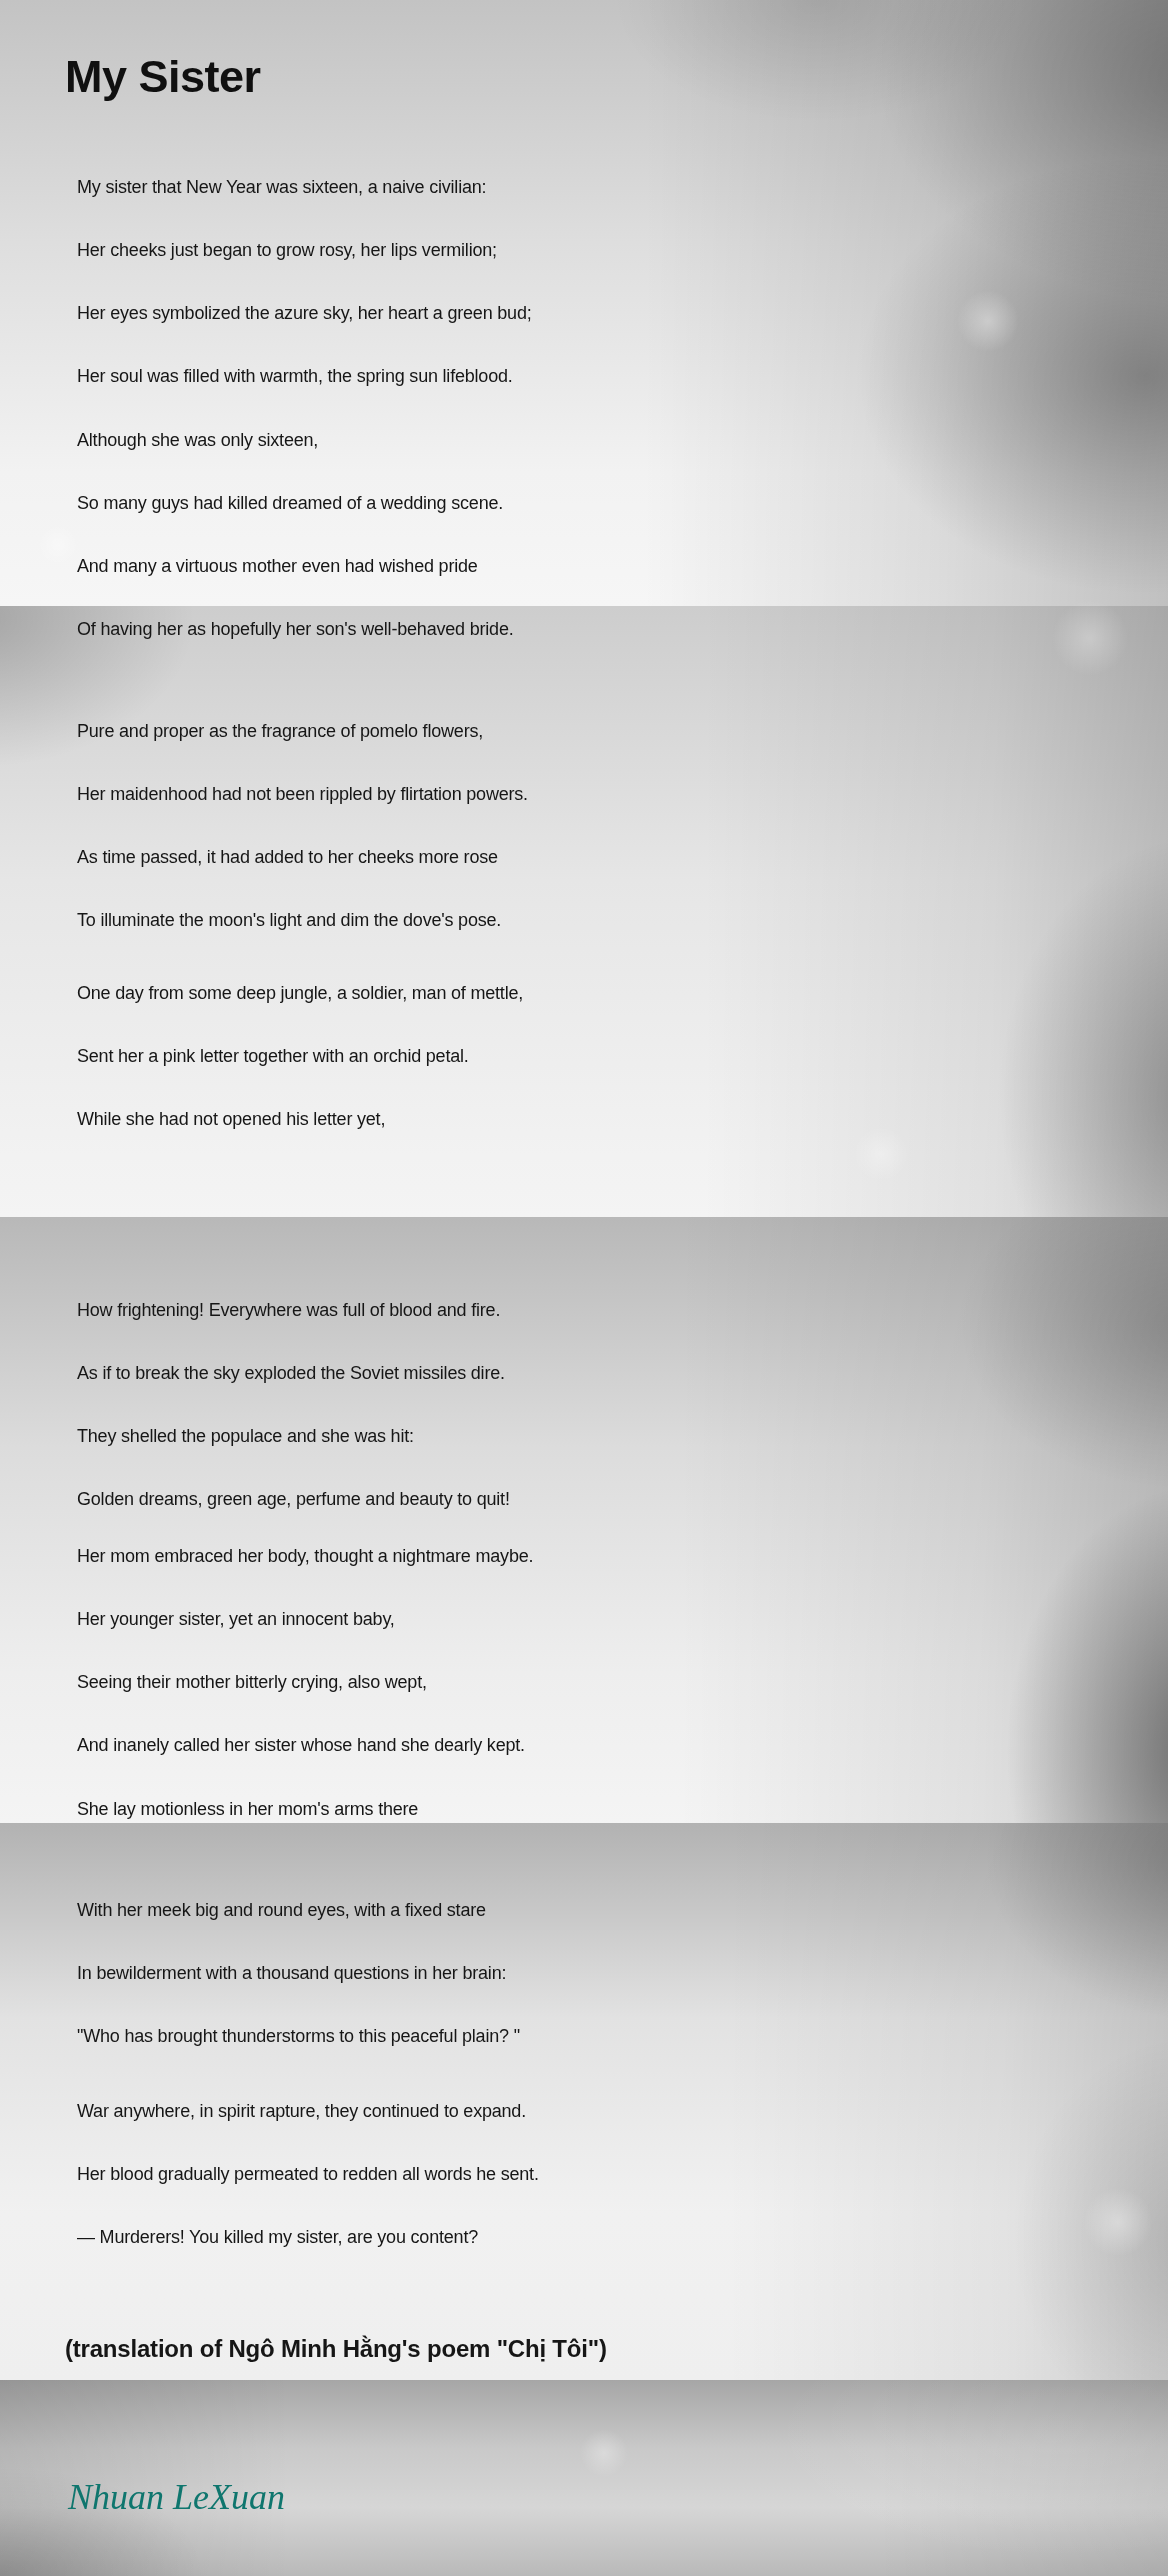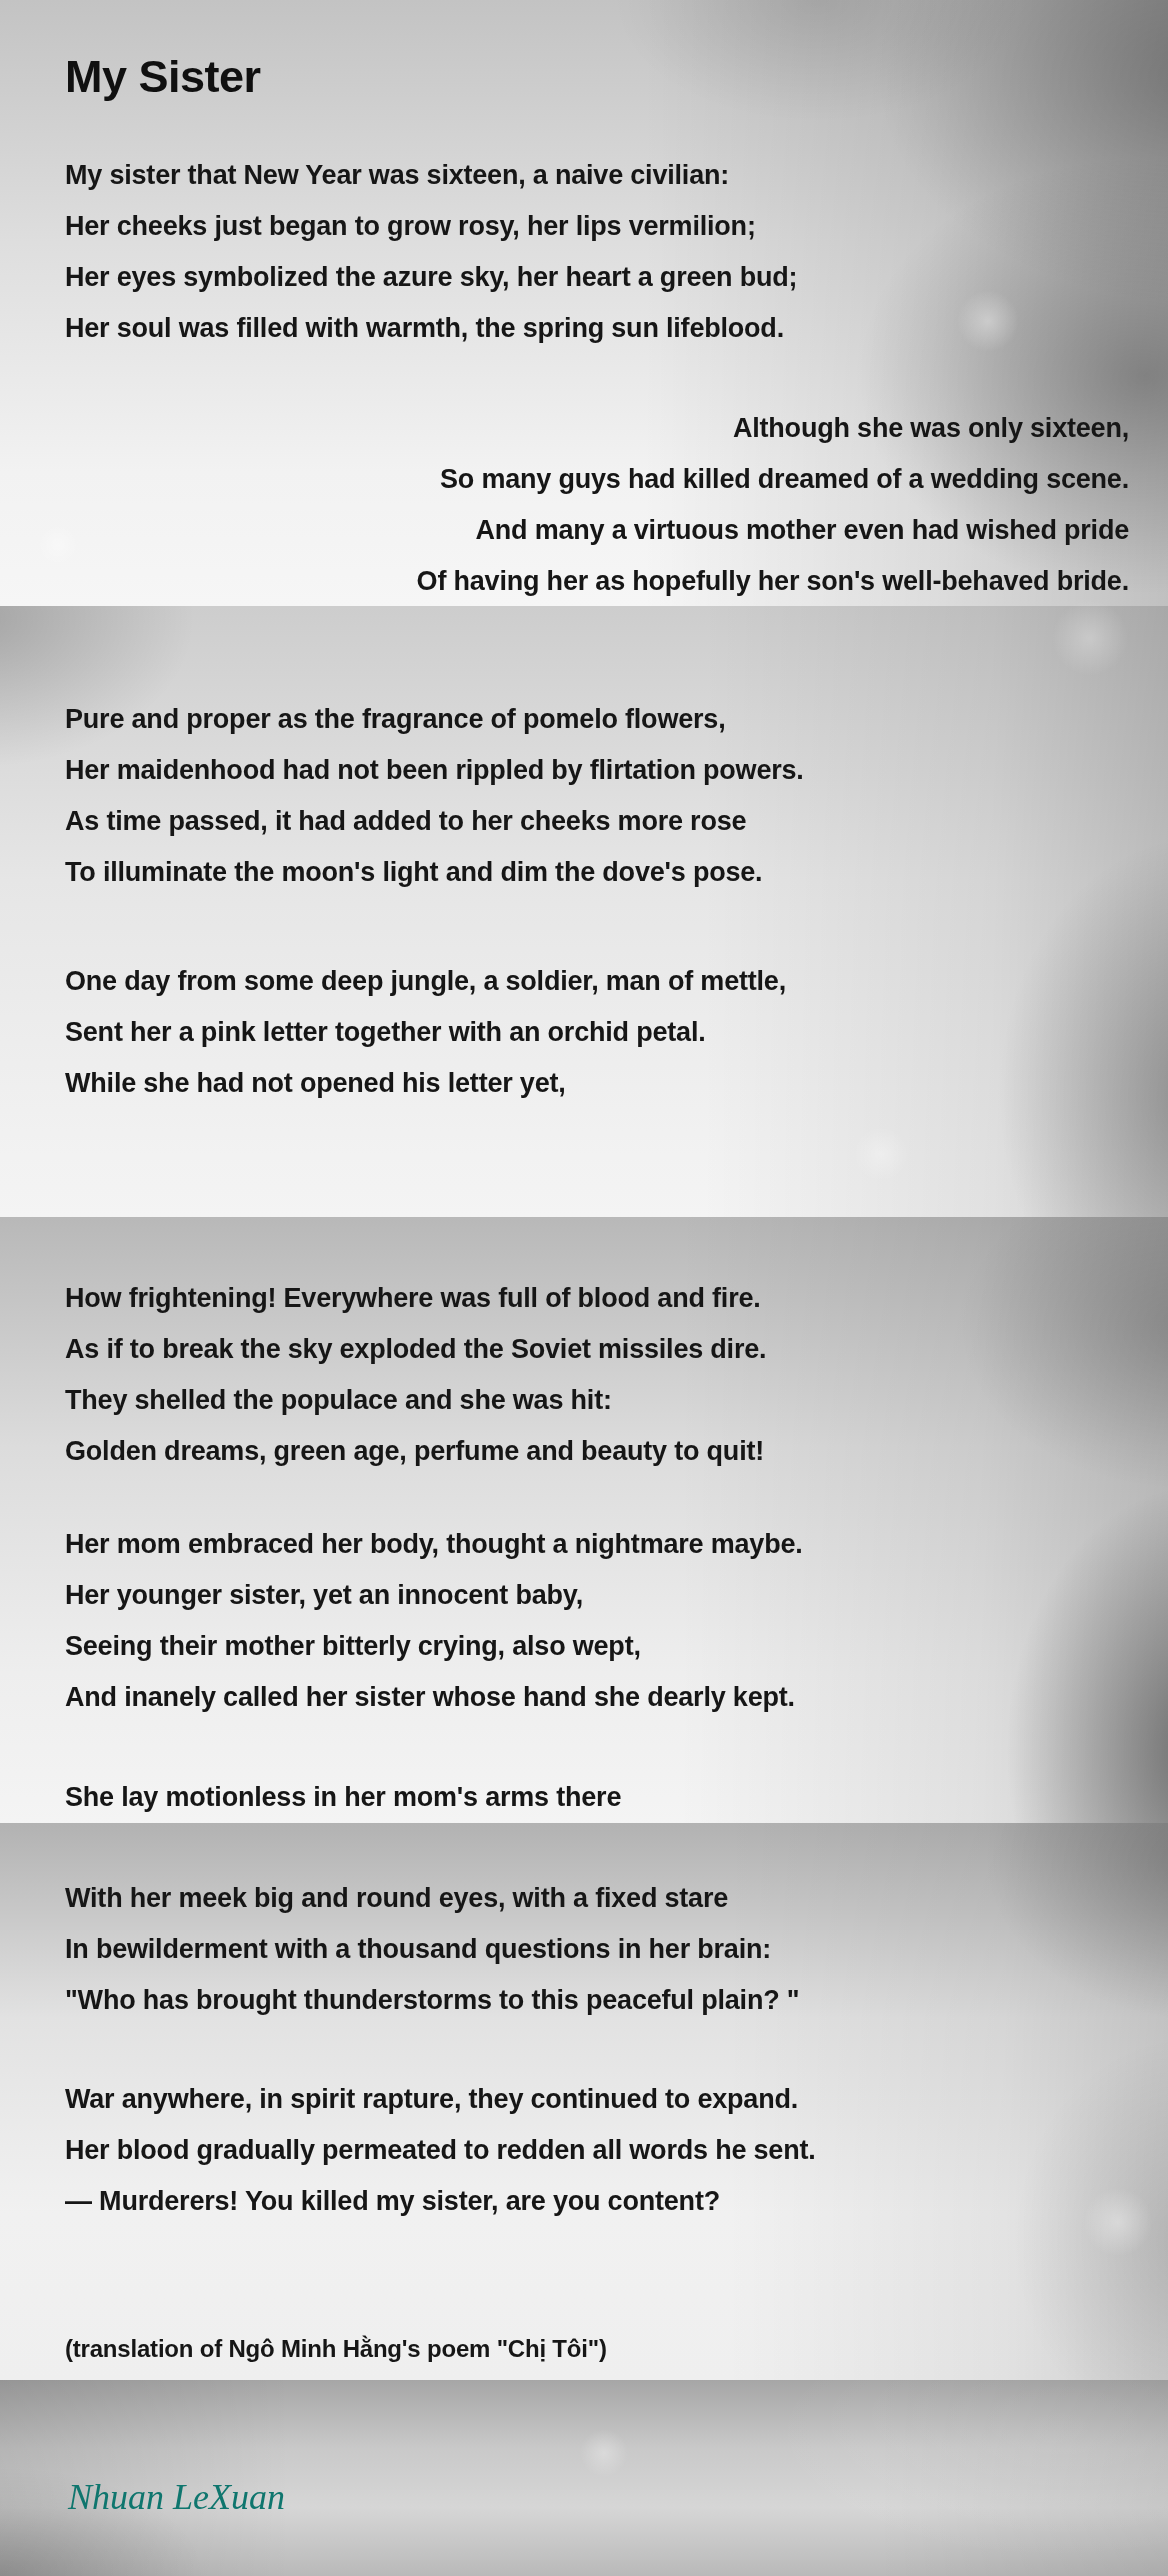--- a/index.html
+++ b/index.html
@@ -69,27 +69,27 @@
   
   .content { position: absolute; inset: 0; color: #161616; }
   .title {
     position: absolute; left: 65px; top: 54px;
     margin: 0;
     font-size: 45px; font-weight: bold; line-height: 45px;
     letter-spacing: -0.5px; color: #101010;
   }
   .stanza { position: absolute; left: 65px; right: 39px; margin: 0; }
   .stanza p {
-    margin: 0;
-    font-size: 27px; font-weight: bold;
+    margin: 12px;
+    font-size: 18px; font-weight: normal;
     line-height: 51px; letter-spacing: -0.2px;
     white-space: nowrap;
   }
   .s0 { top: 150px; }
-  .s1 { top: 403px; text-align: right; }
+  .s1 { top: 403px; }
   .s2 { top: 694px; }
   .s3 { top: 956px; }
   .s4 { top: 1273px; }
   .s5 { top: 1519px; }
   .s6 { top: 1772px; }
   .s7 { top: 1873px; }
   .s8 { top: 2074px; }
   .attribution {
     position: absolute; left: 65px; top: 2323px; margin: 0;
     font-size: 24px; font-weight: bold; line-height: 51px;

